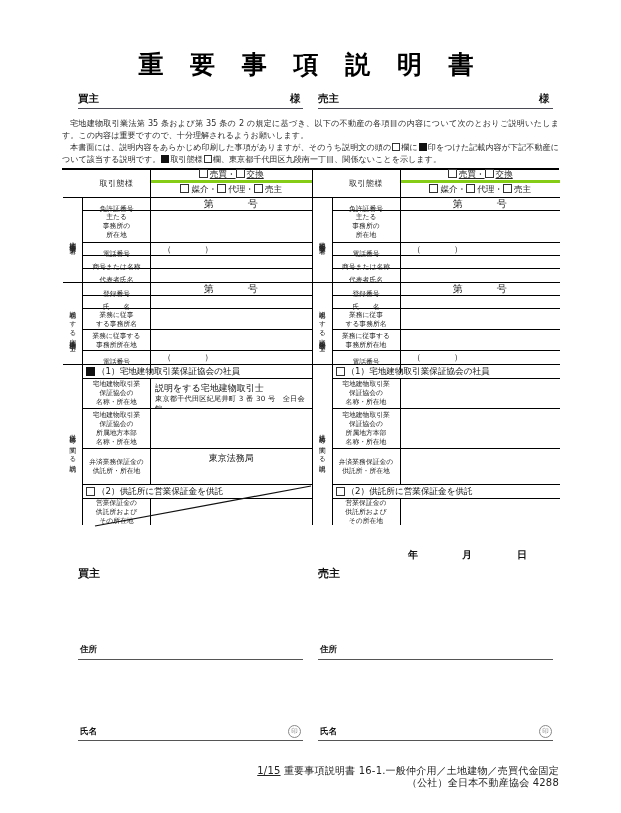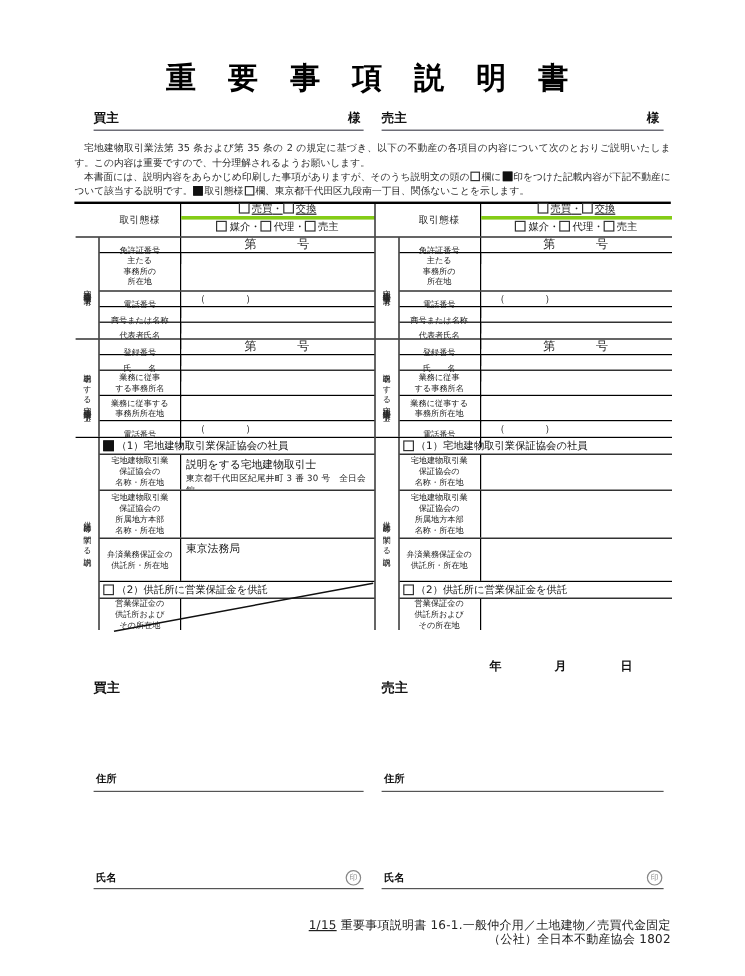--- a/index.html
+++ b/index.html
@@ -407,21 +407,21 @@
                 <div class="fill-main">説明をする宅地建物取引士</div>
                 <div class="fill-sub">東京都千代田区紀尾井町 3 番 30 号　全日会館</div>
               </div>
             </div>
             <div class="row" style="height: 40px;">
               <div class="keycell">宅地建物取引業<br>保証協会の<br>所属地方本部<br>名称・所在地</div>
               <div class="valcell" style="justify-content: flex-start; padding-top: 3px;"></div>
             </div>
             <div class="row" style="height: 36px;">
               <div class="keycell">弁済業務保証金の<br>供託所・所在地</div>
-              <div class="valcell" style="justify-content: flex-start; padding-top: 3px;">
+              <div class="valcell" style="justify-content: flex-start; padding-top: 3px; align-items: center;">
                 <div class="fill-main">東京法務局</div>
               </div>
             </div>
             <div class="cbrow">
               <span class="cbx"></span>
               <span>（2）供託所に営業保証金を供託</span>
             </div>
             <div class="row last" style="height: 26px;">
               <div class="keycell">営業保証金の<br>供託所および<br>その所在地</div>
               <div class="valcell"></div>
@@ -567,16 +567,16 @@
   <div class="seal" style="left:539px; top:725px;">印</div>
   <div class="sig-rule" style="left:318px; top:740px; width:235px;"></div>
 
   <div class="footer l1">
     <span class="pg">1/15</span>
     <span>重要事項説明書</span>
     <span>16-1.一般仲介用／土地建物／売買代金固定</span>
   </div>
   <div class="footer l2">
     <span>（公社）全日本不動産協会</span>
-    <span>1802</span>
+    <span>4288</span>
   </div>
 
 </div>
 
 </body></html>

